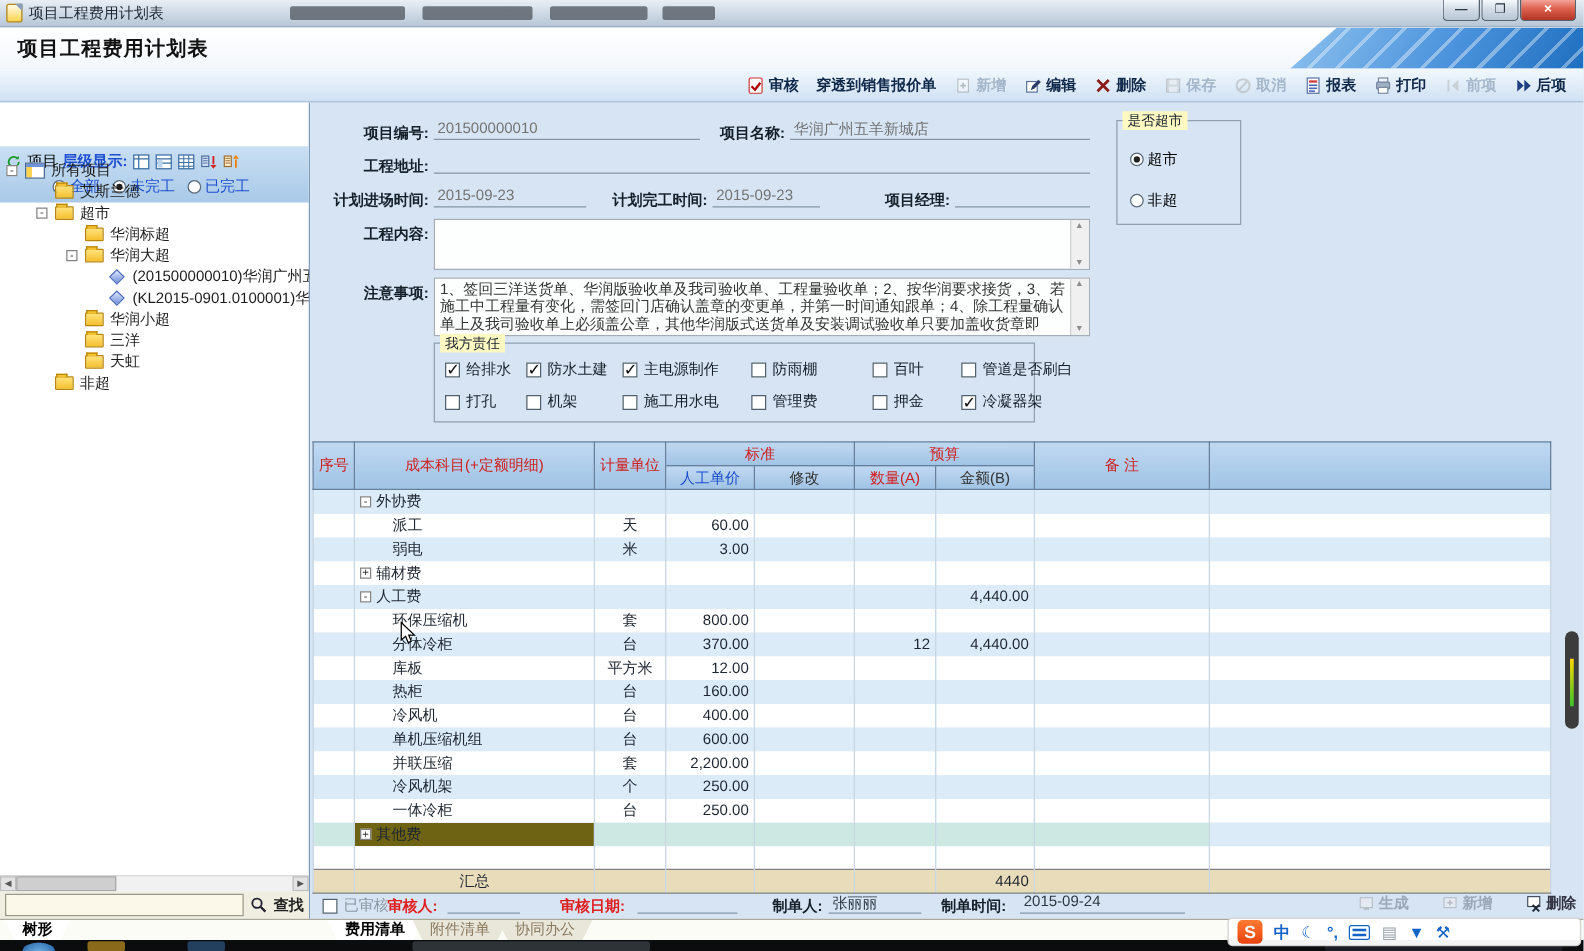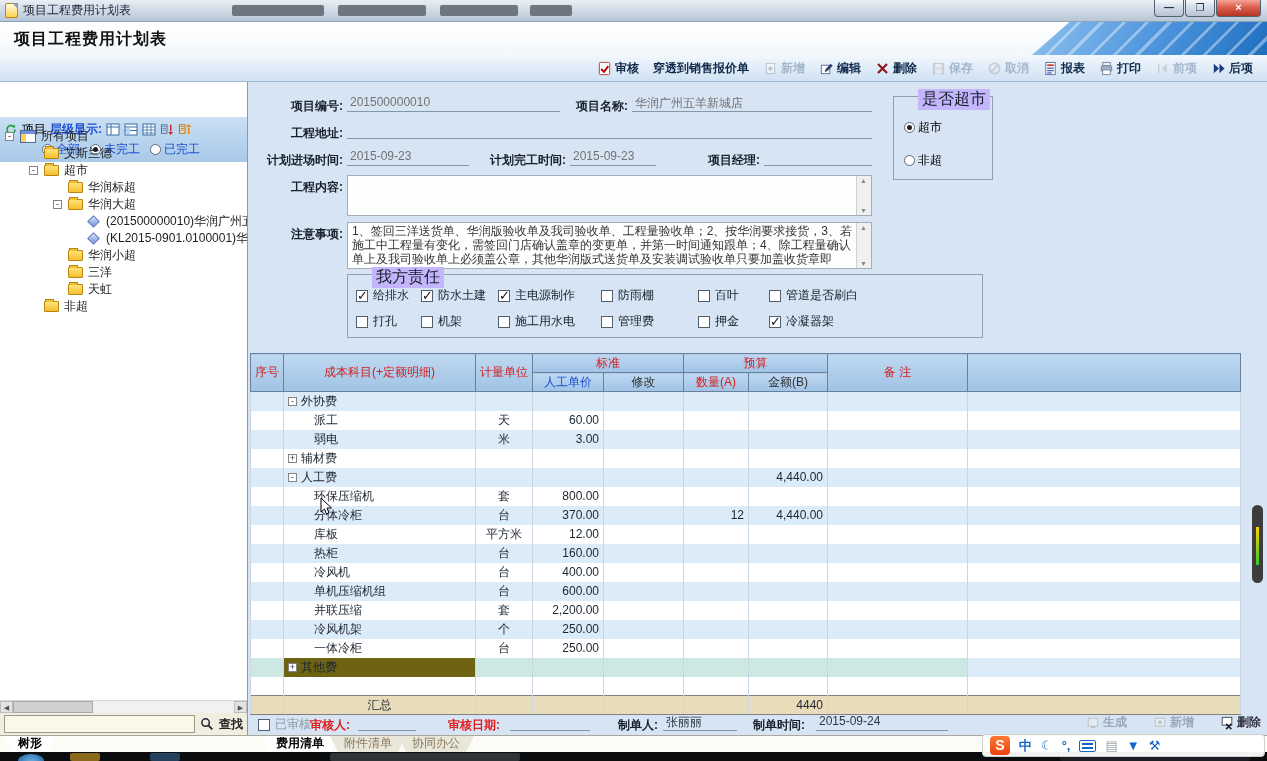--- a/index.html
+++ b/index.html
@@ -74,21 +74,21 @@
   .flabel{position:absolute;font-size:12px;font-weight:bold;color:#15202b;text-align:right;}
   .flabel.red{color:#e02020;}
   .fval{position:absolute;height:17px;border-bottom:1px solid #8496a8;font-size:12px;color:#737373;padding-left:3px;}
   .fval.dark{color:#2c3844;}
   .fbox{position:absolute;background:#fdfefe;border:1px solid #a5adb8;}
   .fbox .vsb{position:absolute;right:0;top:0;bottom:0;width:15px;background:#f0f0f0;border-left:1px solid #d0d0d0;}
   .fbox .vsb::before{content:"▲";position:absolute;top:1px;left:3px;font-size:7px;color:#8a8a8a;}
   .fbox .vsb::after{content:"▼";position:absolute;bottom:1px;left:3px;font-size:7px;color:#8a8a8a;}
   #notes-text{position:absolute;inset:1px 16px 1px 4px;font-size:12px;line-height:14px;color:#333;overflow:hidden;}
   .groupbox{position:absolute;border:1px solid #90a0ae;}
-  .gb-legend{position:absolute;left:24px;top:-8px;background:#c4b5fd;padding:0 4px;font-size:16px;color:#15202b;}
+  .gb-legend{position:absolute;left:4px;top:-8px;background:#fef9c3;padding:0 4px;font-size:11px;color:#15202b;}
   .cb{position:absolute;display:flex;align-items:center;gap:5px;font-size:12px;color:#15202b;white-space:nowrap;}
   .cbox{width:12px;height:12px;background:#fff;border:1px solid #50606e;position:relative;flex:none;}
   .cbox.checked::after{content:"✓";position:absolute;left:0px;top:-3px;font-size:13px;font-weight:bold;color:#111;}
 
   
   #costtable{position:absolute;left:2px;top:271px;border-collapse:collapse;table-layout:fixed;width:990px;font-size:12px;}
   #costtable th{background:linear-gradient(#bfd8f1,#a0c3e5);border:1px solid #68809c;color:#d02020;font-weight:normal;height:19px;padding:0;}
   #costtable th.blue{color:#1d4fd0;} #costtable th.dark{color:#333;margin-top:43px;}
   #costtable td{border-right:1px solid #c9d6e4;height:19px;padding:0 4px;color:#1c2530;overflow:hidden;white-space:nowrap;}
   #costtable td:first-child{border-left:1px solid #c9d6e4;}
@@ -372,21 +372,21 @@
     <div class="fbox" style="left:99px;top:93px;width:525px;height:41px">
         <div class="vsb"></div>
       </div>
 
     <span class="flabel" style="left:20px;top:144px;width:75px">注意事项:</span>
     <div class="fbox" style="left:99px;top:140px;width:525px;height:47px">
       <div id="notes-text">1、签回三洋送货单、华润版验收单及我司验收单、工程量验收单；2、按华润要求接货，3、若施工中工程量有变化，需签回门店确认盖章的变更单，并第一时间通知跟单；4、除工程量确认单上及我司验收单上必须盖公章，其他华润版式送货单及安装调试验收单只要加盖收货章即可。</div>
       <div class="vsb"></div>
     </div>
 
-    <div class="groupbox" style="left:99px;top:192px;width:636px;height:64px">
+    <div class="groupbox" style="left:99px;top:192px;width:481px;height:64px">
       <span class="gb-legend">我方责任</span>
       <label class="cb" style="left:8px;top:12px">
           <span class="cbox checked"></span>
           <span>给排水</span>
         </label>
       <label class="cb" style="left:73px;top:12px">
           <span class="cbox checked"></span>
           <span>防水土建</span>
         </label>
       <label class="cb" style="left:150px;top:12px">

